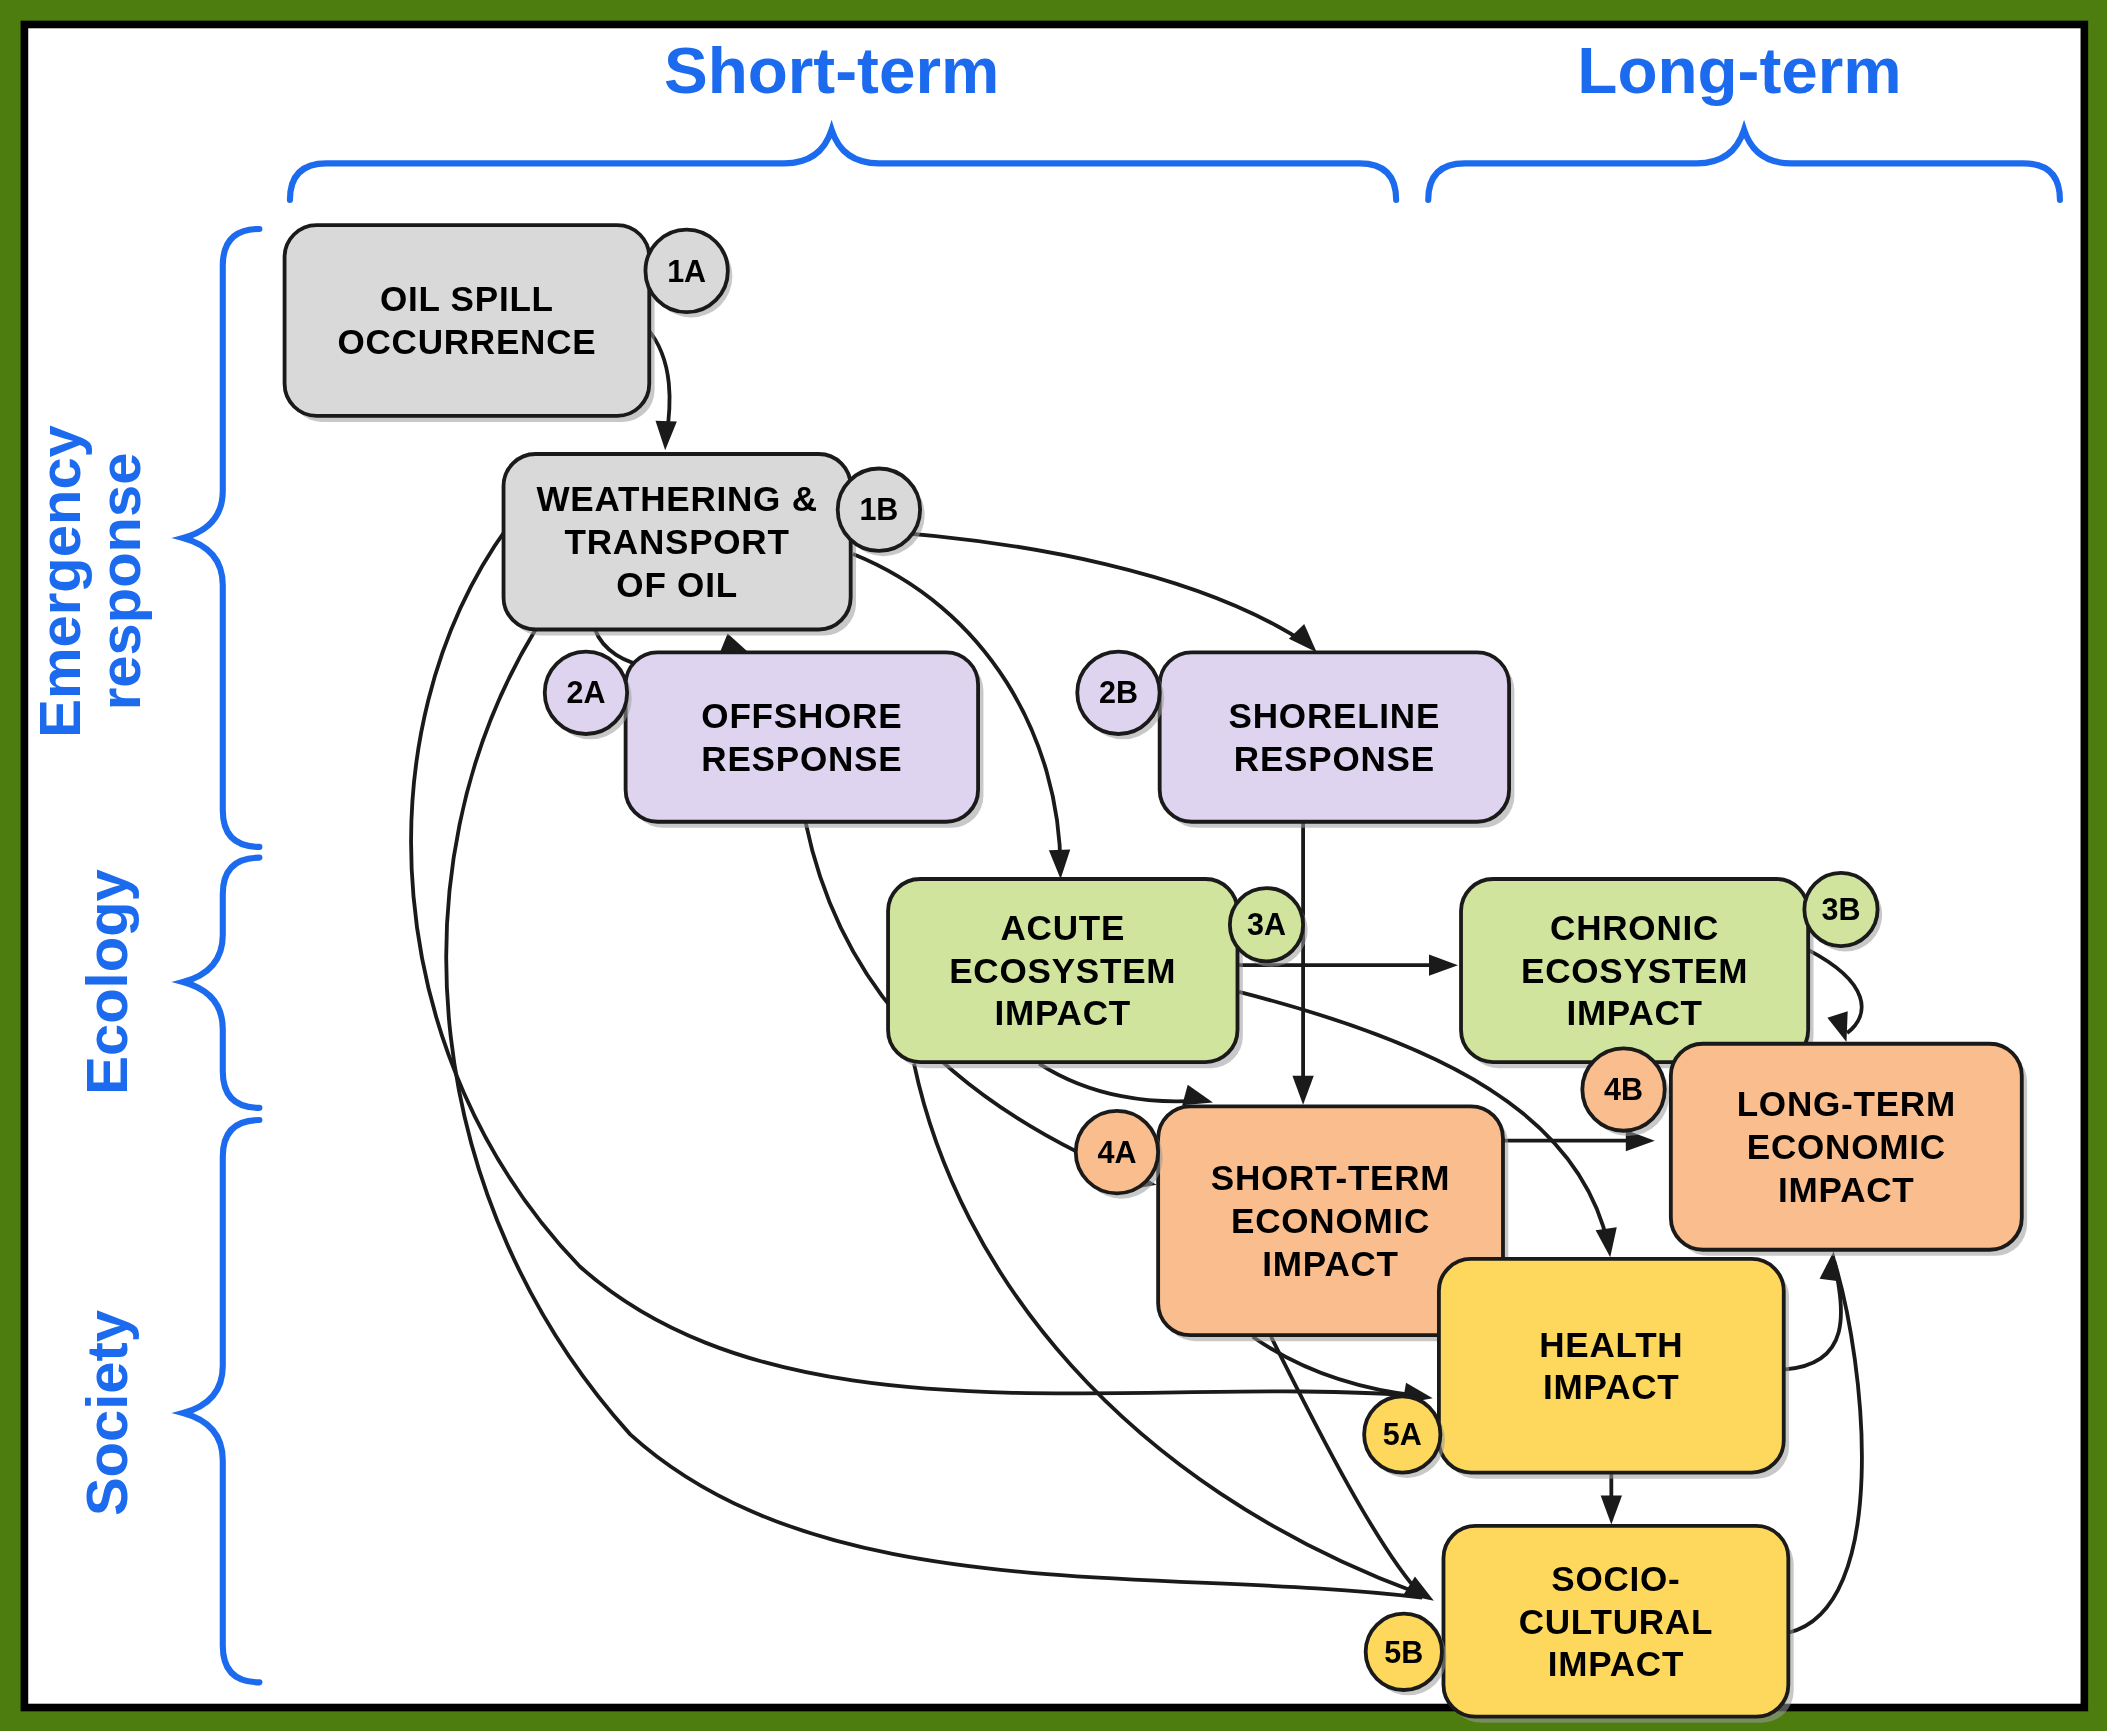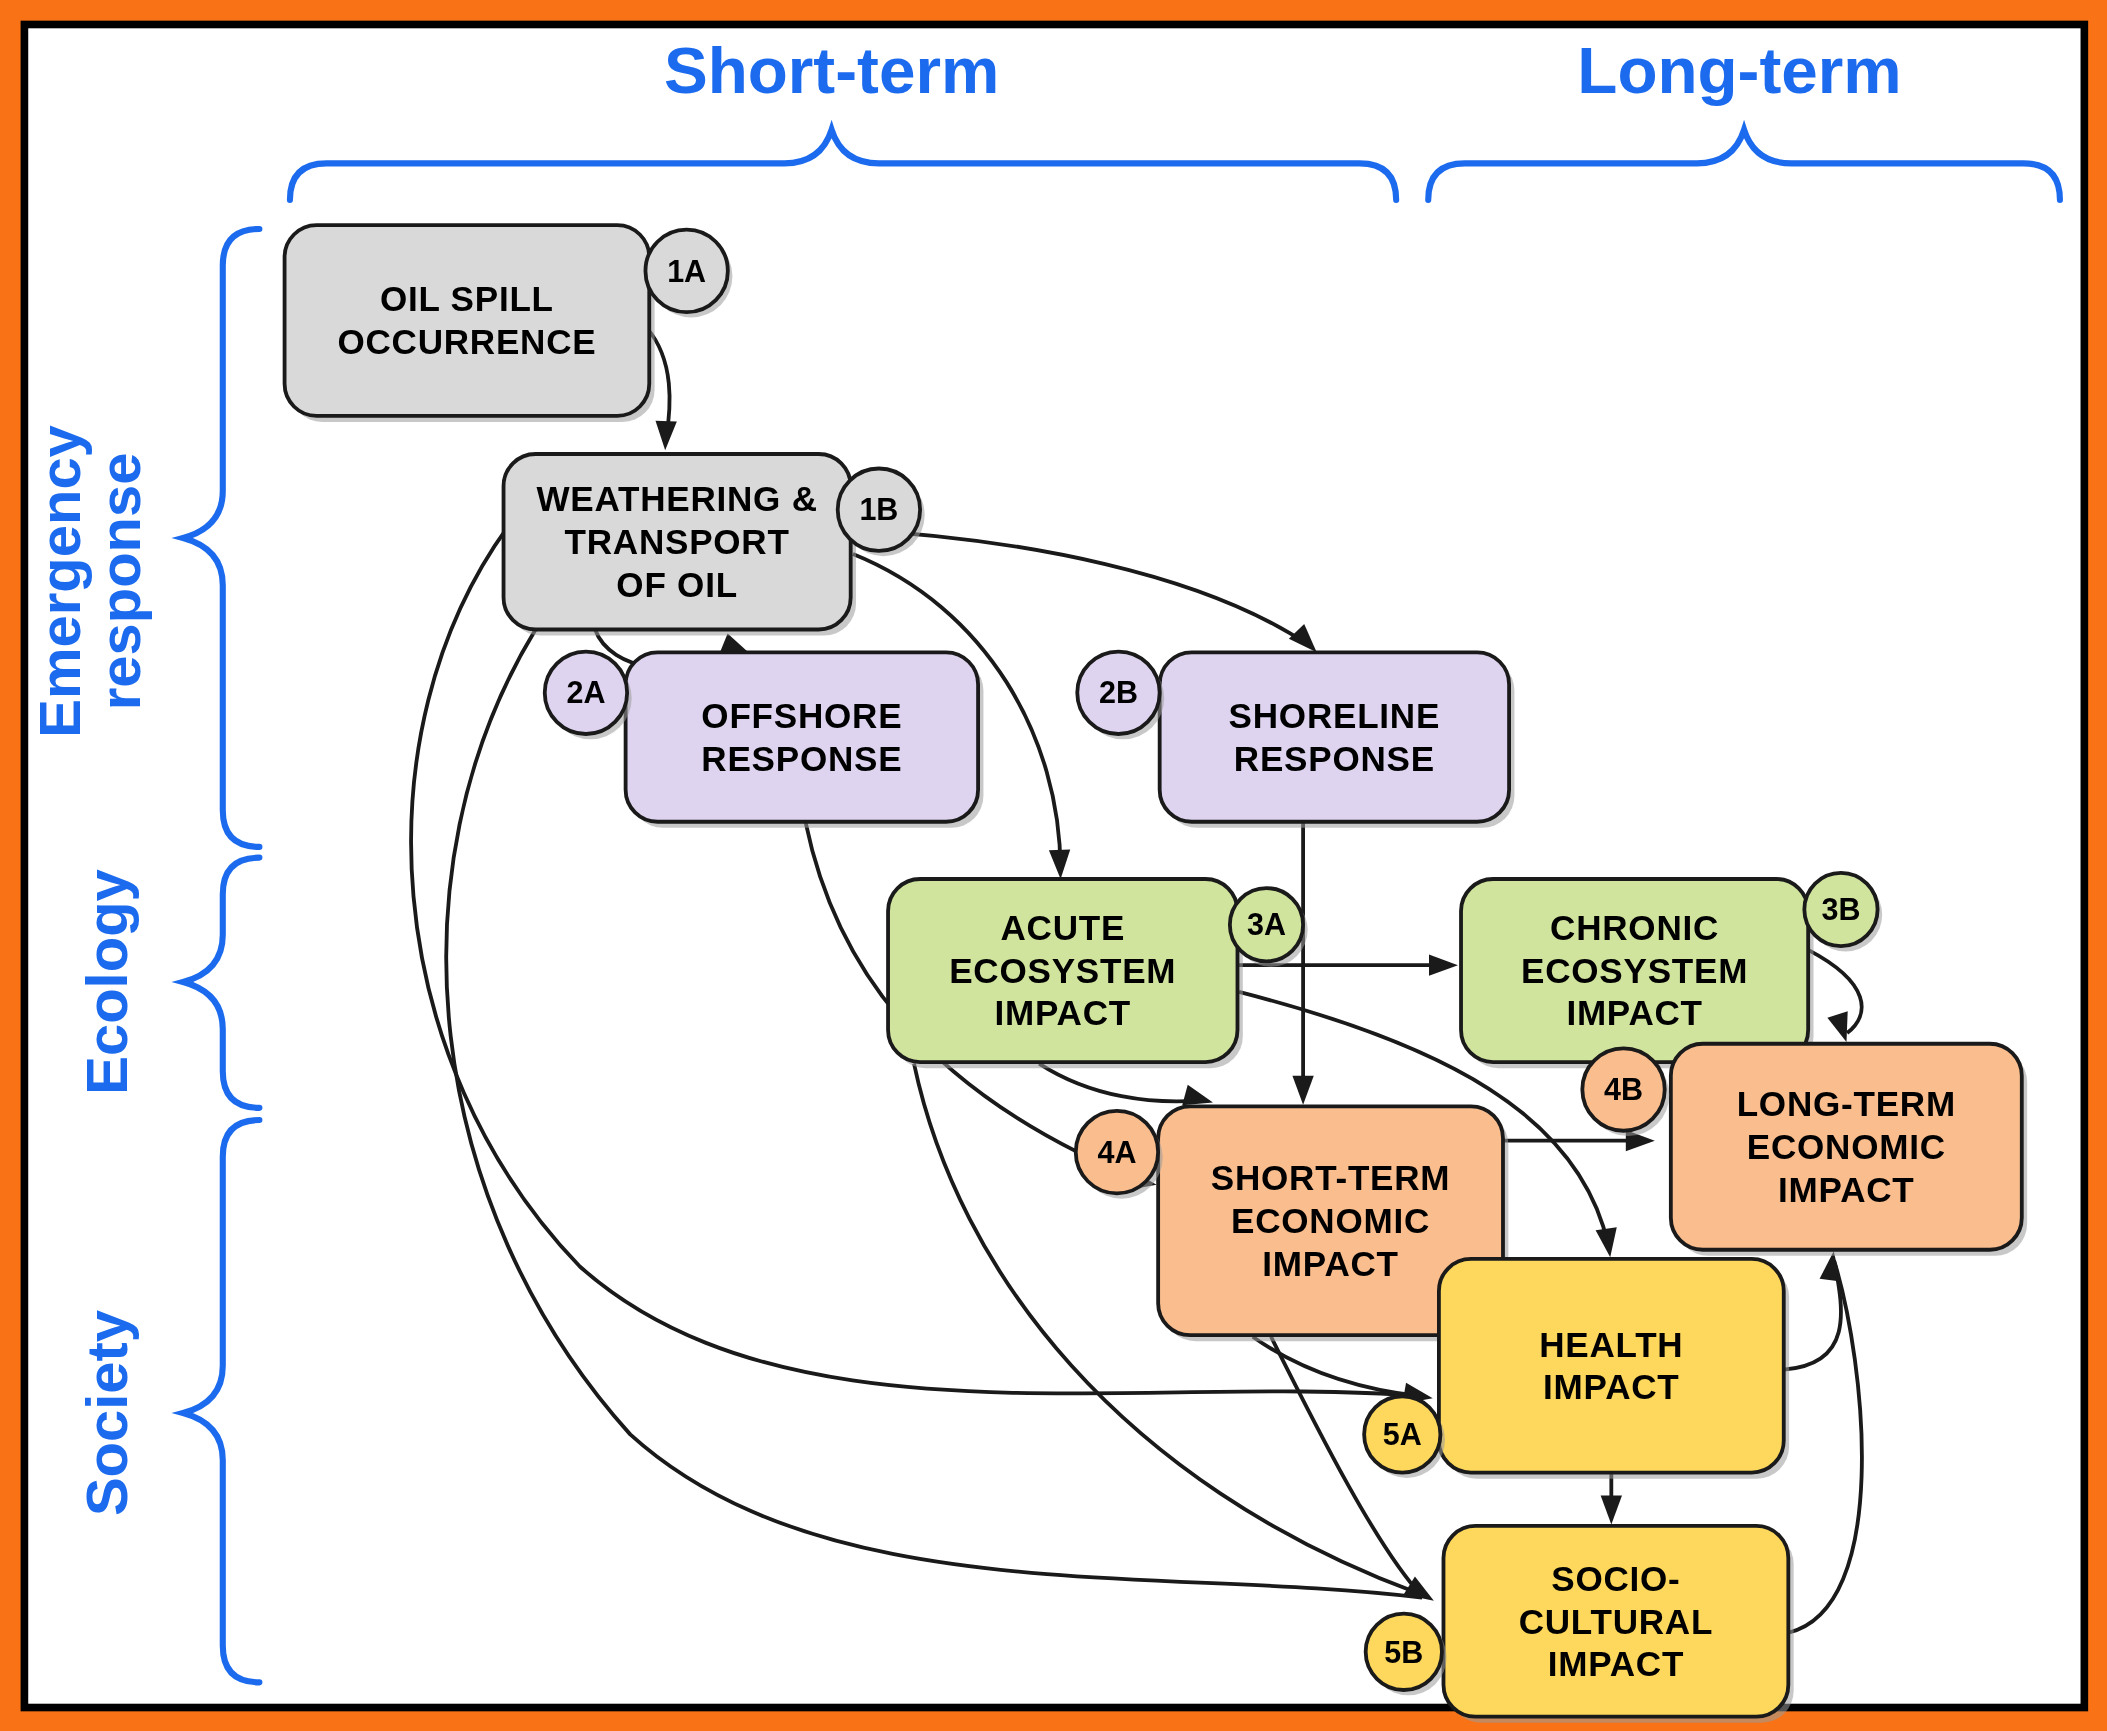--- a/index.html
+++ b/index.html
@@ -1,16 +1,16 @@
 <!DOCTYPE html>
 <html style="font-size:12.2px"><head>
 <meta charset="utf-8">
 <style>
   html,body{margin:0;padding:0;background:#ffffff;}
-  .stage{position:relative;width:2108px;height:1732px;background:#f97316;overflow:hidden;
+  .stage{position:relative;width:2108px;height:1732px;background:#4d7c0f;overflow:hidden;
          font-family:"Liberation Sans", sans-serif;}
   svg{position:absolute;left:0;top:0;}
   text{font-family:"Liberation Sans", sans-serif;}
   .node-label{font-weight:bold;letter-spacing:1px;}
   .badge-label{font-weight:bold;}
   .blue-label{font-weight:bold;}
 </style>
 </head>
 <body>
 

